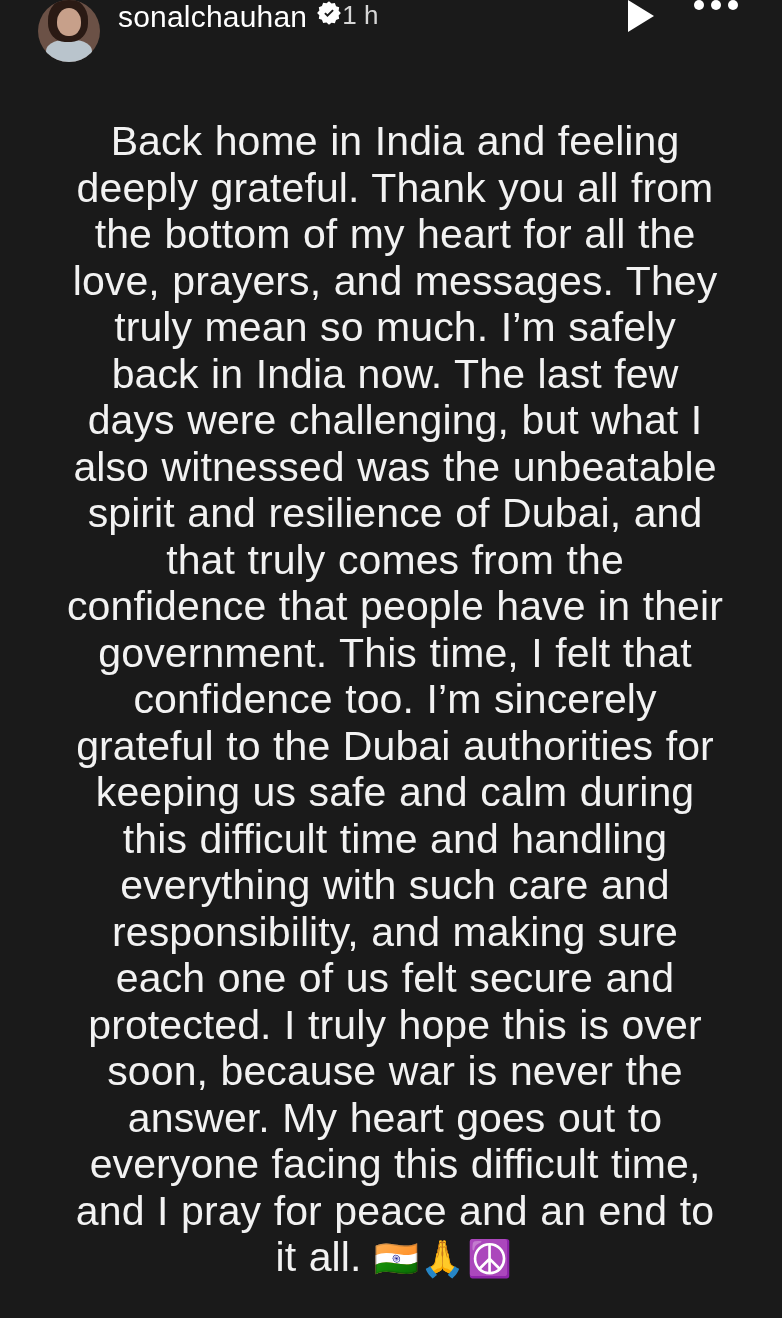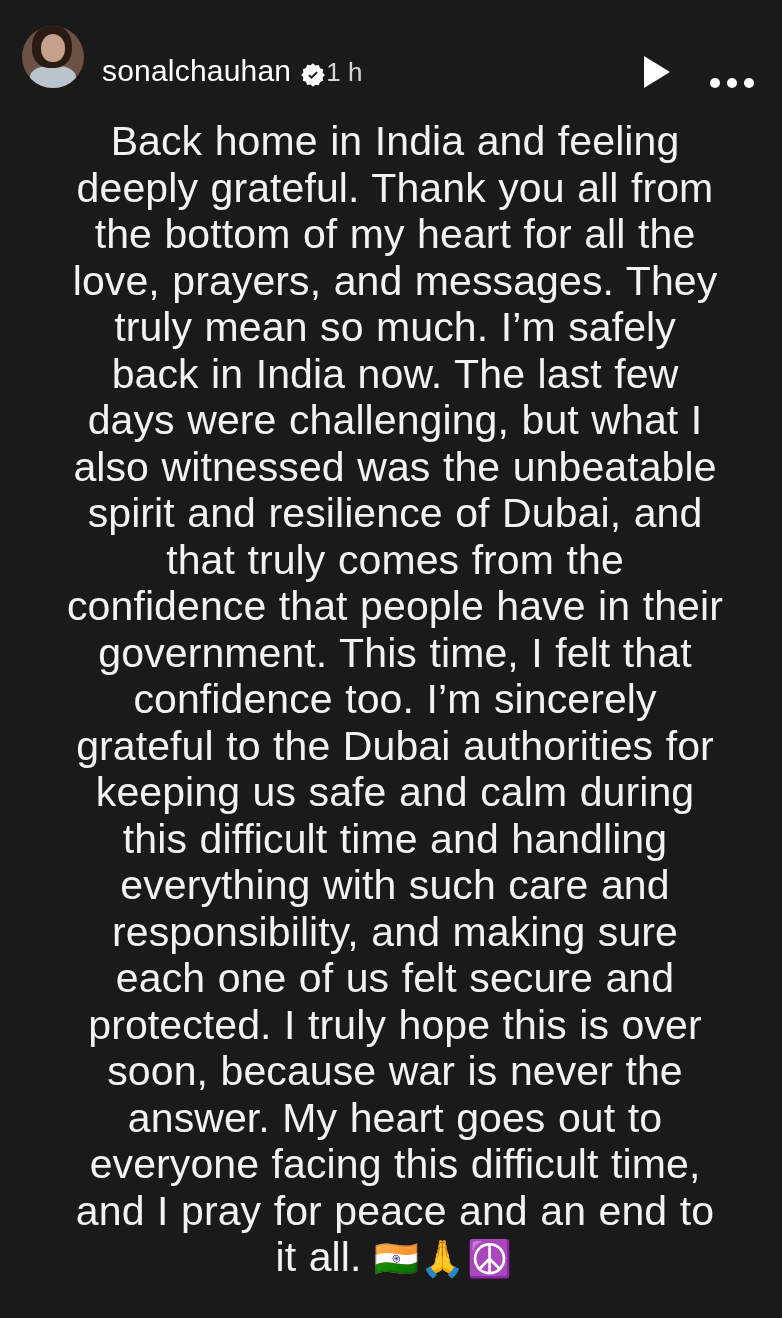--- a/index.html
+++ b/index.html
@@ -22,22 +22,22 @@
     overflow: hidden;
   }
   
   .header {
     position: absolute;
     top: 0;
     left: 0;
     right: 0;
     height: 88px;
     display: flex;
-    align-items: flex-end;
-    padding: 0 22px;
+    align-items: flex-start;
+    padding: 0 38px;
     box-sizing: border-box;
     z-index: 5;
   }
   .avatar {
     width: 62px;
     height: 62px;
     border-radius: 50%;
     flex: 0 0 auto;
     overflow: hidden;
     background: #6b5146;

